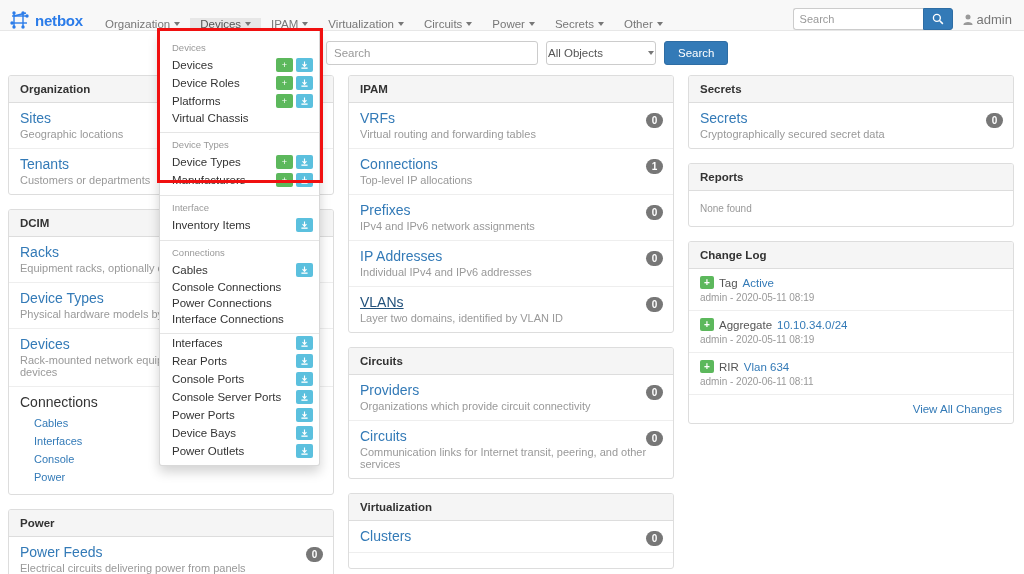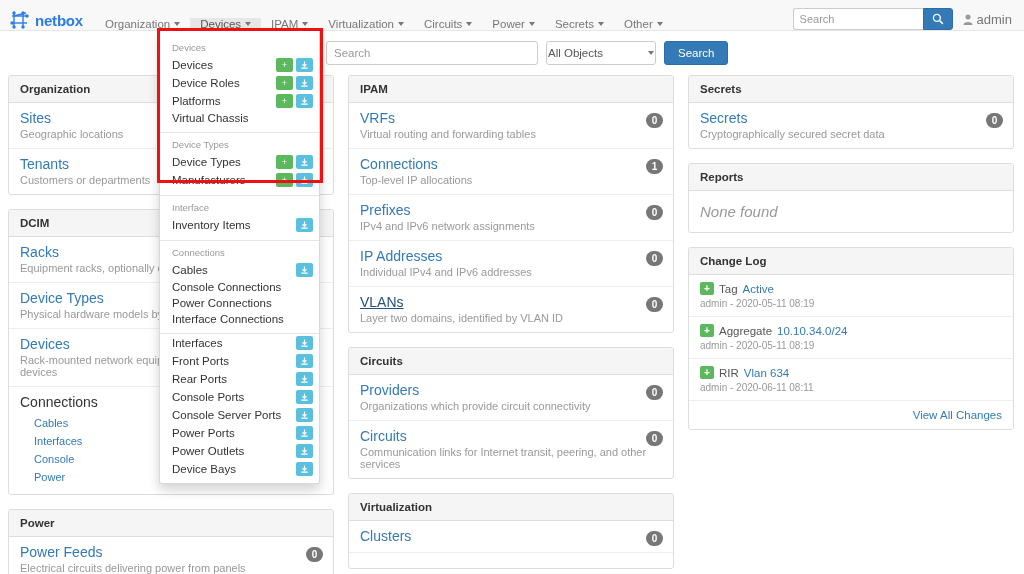--- a/index.html
+++ b/index.html
@@ -146,21 +146,21 @@
   .row-desc { color: #999; font-size: 11px; margin-top: 2px; }
   .badge {
     position: absolute; right: 10px; top: 10px;
     background: #777; color: #fff;
     min-width: 17px; height: 15px;
     border-radius: 9px;
     font-size: 10px; font-weight: bold;
     display: flex; align-items: center; justify-content: center;
     padding: 0 5px;
   }
-  .empty-row { padding: 12px 11px; color: #999; font-size: 15px; font-style: italic; }
+  .empty-row { padding: 12px 11px; color: #999; font-size: 10px; }
 
   
   .subhead { color: #333; font-size: 14px; }
   .sublist { margin: 4px 0 0 14px; }
   .sublist a {
     display: block; color: #337ab7; font-size: 11px;
     padding: 3px 0; cursor: pointer;
   }
 
   
@@ -596,31 +596,20 @@
       <span class="dd-btns">
         <span class="mini-btn mini-imp">
           <svg width="9" height="9" viewBox="0 0 16 16">
             <path d="M8 1 L8 8 M4.5 5.5 L8 9.5 L11.5 5.5" stroke="#fff" stroke-width="2" fill="none"></path>
             <rect x="2.5" y="11.5" width="11" height="2.4" fill="#fff"></rect>
           </svg>
         </span>
       </span>
     </div>
     <div class="dd-item">
-      <span class="dd-label">Front Ports</span>
-      <span class="dd-btns">
-        <span class="mini-btn mini-imp">
-          <svg width="9" height="9" viewBox="0 0 16 16">
-            <path d="M8 1 L8 8 M4.5 5.5 L8 9.5 L11.5 5.5" stroke="#fff" stroke-width="2" fill="none"></path>
-            <rect x="2.5" y="11.5" width="11" height="2.4" fill="#fff"></rect>
-          </svg>
-        </span>
-      </span>
-    </div>
-    <div class="dd-item">
       <span class="dd-label">Rear Ports</span>
       <span class="dd-btns">
         <span class="mini-btn mini-imp">
           <svg width="9" height="9" viewBox="0 0 16 16">
             <path d="M8 1 L8 8 M4.5 5.5 L8 9.5 L11.5 5.5" stroke="#fff" stroke-width="2" fill="none"></path>
             <rect x="2.5" y="11.5" width="11" height="2.4" fill="#fff"></rect>
           </svg>
         </span>
       </span>
     </div>
@@ -651,36 +640,36 @@
       <span class="dd-btns">
         <span class="mini-btn mini-imp">
           <svg width="9" height="9" viewBox="0 0 16 16">
             <path d="M8 1 L8 8 M4.5 5.5 L8 9.5 L11.5 5.5" stroke="#fff" stroke-width="2" fill="none"></path>
             <rect x="2.5" y="11.5" width="11" height="2.4" fill="#fff"></rect>
           </svg>
         </span>
       </span>
     </div>
     <div class="dd-item">
+      <span class="dd-label">Device Bays</span>
+      <span class="dd-btns">
+        <span class="mini-btn mini-imp">
+          <svg width="9" height="9" viewBox="0 0 16 16">
+            <path d="M8 1 L8 8 M4.5 5.5 L8 9.5 L11.5 5.5" stroke="#fff" stroke-width="2" fill="none"></path>
+            <rect x="2.5" y="11.5" width="11" height="2.4" fill="#fff"></rect>
+          </svg>
+        </span>
+      </span>
+    </div>
+    <div class="dd-item">
       <span class="dd-label">Power Outlets</span>
       <span class="dd-btns">
         <span class="mini-btn mini-imp">
           <svg width="9" height="9" viewBox="0 0 16 16">
             <path d="M8 1 L8 8 M4.5 5.5 L8 9.5 L11.5 5.5" stroke="#fff" stroke-width="2" fill="none"></path>
             <rect x="2.5" y="11.5" width="11" height="2.4" fill="#fff"></rect>
           </svg>
         </span>
       </span>
     </div>
-    <div class="dd-item">
-      <span class="dd-label">Device Bays</span>
-      <span class="dd-btns">
-        <span class="mini-btn mini-imp">
-          <svg width="9" height="9" viewBox="0 0 16 16">
-            <path d="M8 1 L8 8 M4.5 5.5 L8 9.5 L11.5 5.5" stroke="#fff" stroke-width="2" fill="none"></path>
-            <rect x="2.5" y="11.5" width="11" height="2.4" fill="#fff"></rect>
-          </svg>
-        </span>
-      </span>
-    </div>
   </div>
 
 <div class="highlight-box"></div>
 
 </body></html>

